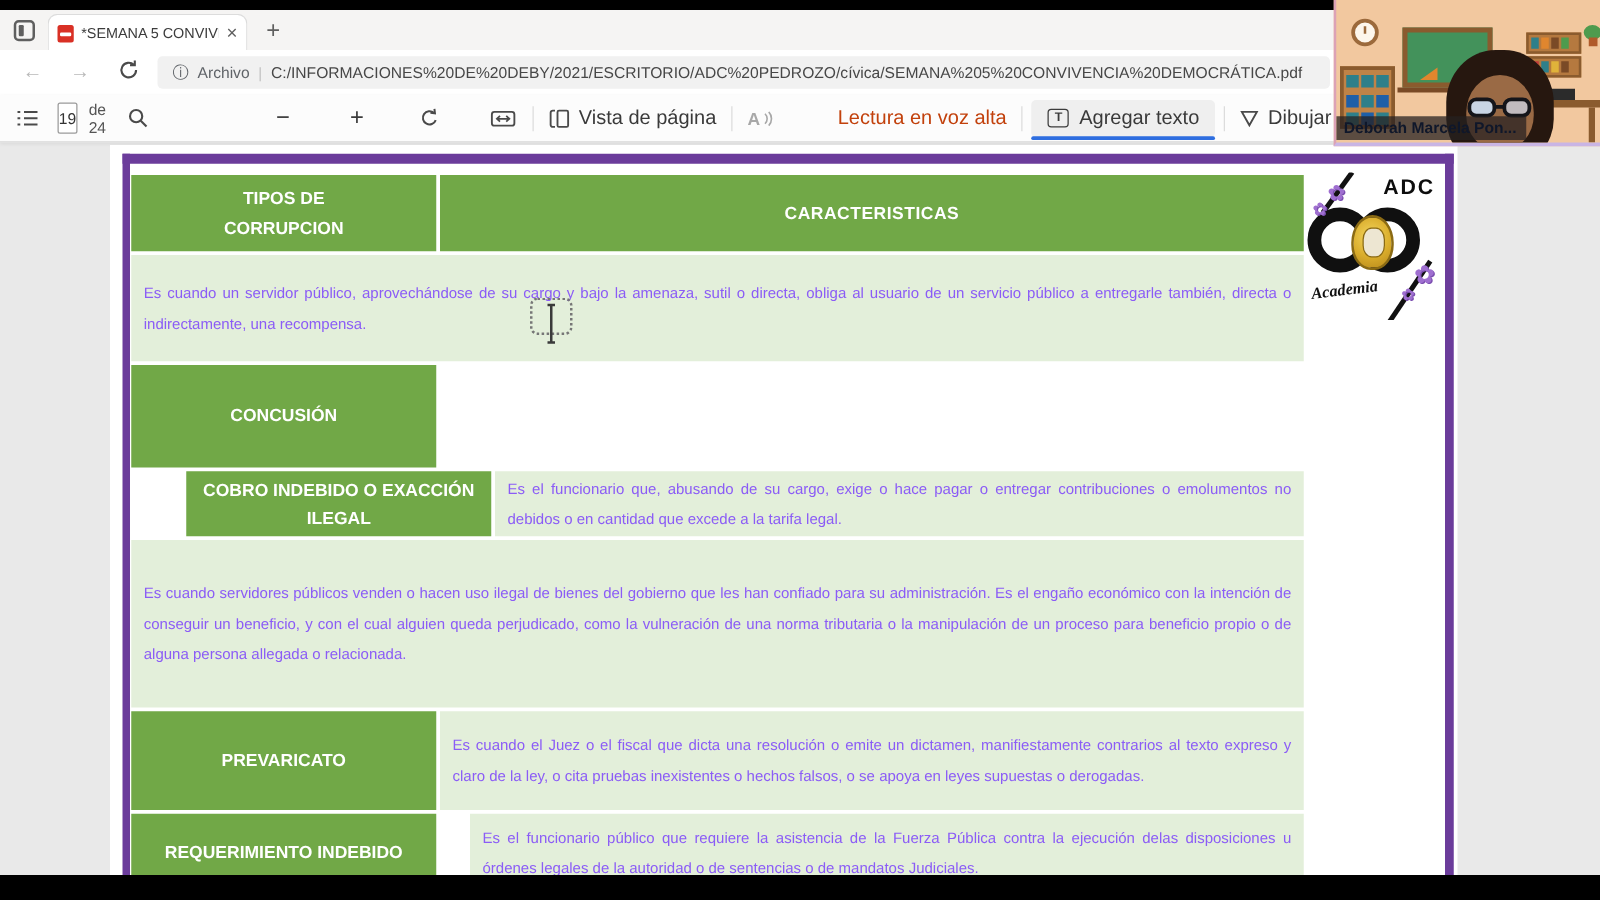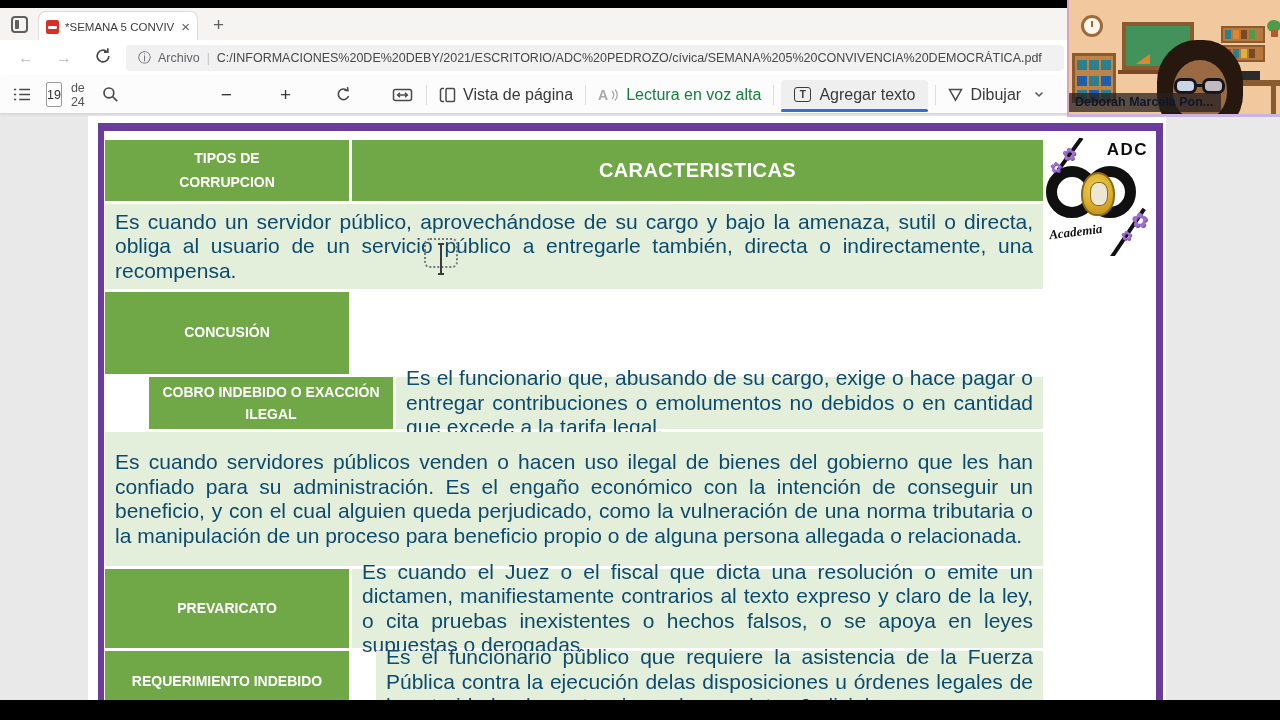--- a/index.html
+++ b/index.html
@@ -31,41 +31,41 @@
   .addr-pill .url { color:#474747; font-size:12.5px; white-space:nowrap; overflow:hidden; }
 
   .pdfbar { left:0; top:76px; width:1280px; height:38px; background:#FCFCFC; border-bottom:1px solid #D8D8D8; box-shadow:0 1px 3px rgba(0,0,0,.07); display:flex; align-items:center; padding:0 13px; z-index:5; }
   .pdfbar svg { display:block; }
   .ibtn { display:flex; align-items:center; justify-content:center; flex:0 0 auto; }
   .pagebox { width:36px; height:25px; border:1px solid #9a9a9a; border-radius:2px; background:#fff; font-size:12.5px; color:#333; display:flex; align-items:center; justify-content:center; margin:0 9px 0 15px; }
   .de24 { font-size:12.5px; color:#555; margin-right:17px; }
   .sep { width:1px; height:20px; background:#DCDCDC; margin:0 7px; flex:0 0 auto; }
   .tool-lbl { font-size:16px; color:#3a3a3a; white-space:nowrap; }
   .tool-grp { display:flex; align-items:center; gap:7px; padding:0 5px; flex:0 0 auto; }
-  .disabled .tool-lbl { color:#15803d; }
+  .disabled .tool-lbl { color:#c2410c;margin-left:44px; }
   .addtext-btn { position:relative; display:flex; align-items:center; gap:8px; background:#EFEFEF; border-radius:4px; padding:6px 13px; flex:0 0 auto; }
   .addtext-btn::after { content:""; position:absolute; left:0; right:0; bottom:-2px; height:3px; background:#2E6EE0; border-radius:2px; }
   .addtext-ico { width:17px; height:15px; border:1.7px solid #3c3c3c; border-radius:3px; font-size:10px; font-weight:bold; color:#3c3c3c; display:flex; align-items:center; justify-content:center; line-height:1; }
   .readaloud-A { font-size:14px; color:#A8A8A8; font-weight:bold; }
 
   
   .page { left:88px; top:116px; width:1078px; height:584px; background:#fff; z-index:10; overflow:hidden; }
   .pf { position:absolute; background:#6B3C9B; }
   .pf-top { left:10px; top:7px; width:1065px; height:8px; }
   .pf-left { left:10px; top:7px; width:6px; height:577px; }
   .pf-right { left:1068px; top:7px; width:7px; height:577px; }
 
   .ctable { position:absolute; left:17px; top:24px; width:938px; }
   .trow { display:flex; margin-bottom:3px; }
   .tcell { display:flex; align-items:center; }
   .c1 { width:244px; margin-right:3px; background:#71A847; color:#fff; font-weight:bold; font-size:14px; text-align:center; justify-content:center; flex-direction:column; line-height:1.65; padding:2px 10px; flex:0 0 auto; }
-  .c2 { flex:1; background:#E3EFDA; color:#0c4a6e; font-size:21px; line-height:24.5px; text-align:justify; padding:4px 10px; }
+  .c2 { flex:1; background:#E3EFDA; color:#8b5cf6; font-size:12px; line-height:24.5px; text-align:justify; padding:4px 10px; }
   .hdr .c1, .hdr .c2 { background:#71A847; color:#fff; font-weight:bold; }
   .hdr .c1 { justify-content:space-between; padding:11px 10px; line-height:1.1; }
-  .hdr .c2 { font-size:20px; letter-spacing:.4px; justify-content:center; text-align:right; }
+  .hdr .c2 { font-size:14px; letter-spacing:.4px; justify-content:center; text-align:right; }
 
   
   .txtcursor { left:424px; top:238px; width:34px; height:30px; border:2px dotted #767676; border-radius:6px; z-index:15; overflow:visible; display:flex; justify-content:center; }
   .txtcursor svg { overflow:visible; margin-top:2px; }
 
   
   .logo { left:1044px; top:138px; width:112px; height:118px; background:#fff; z-index:12; overflow:hidden; }
   .logo-adc { position:absolute; right:8px; top:2px; font-size:17px; font-weight:800; letter-spacing:1.5px; color:#0d0d0d; }
   .ring { position:absolute; width:52px; height:52px; border:11px solid #101010; border-radius:50%; }
   .ring1 { left:2px; top:28px; } .ring2 { left:40px; top:28px; }

